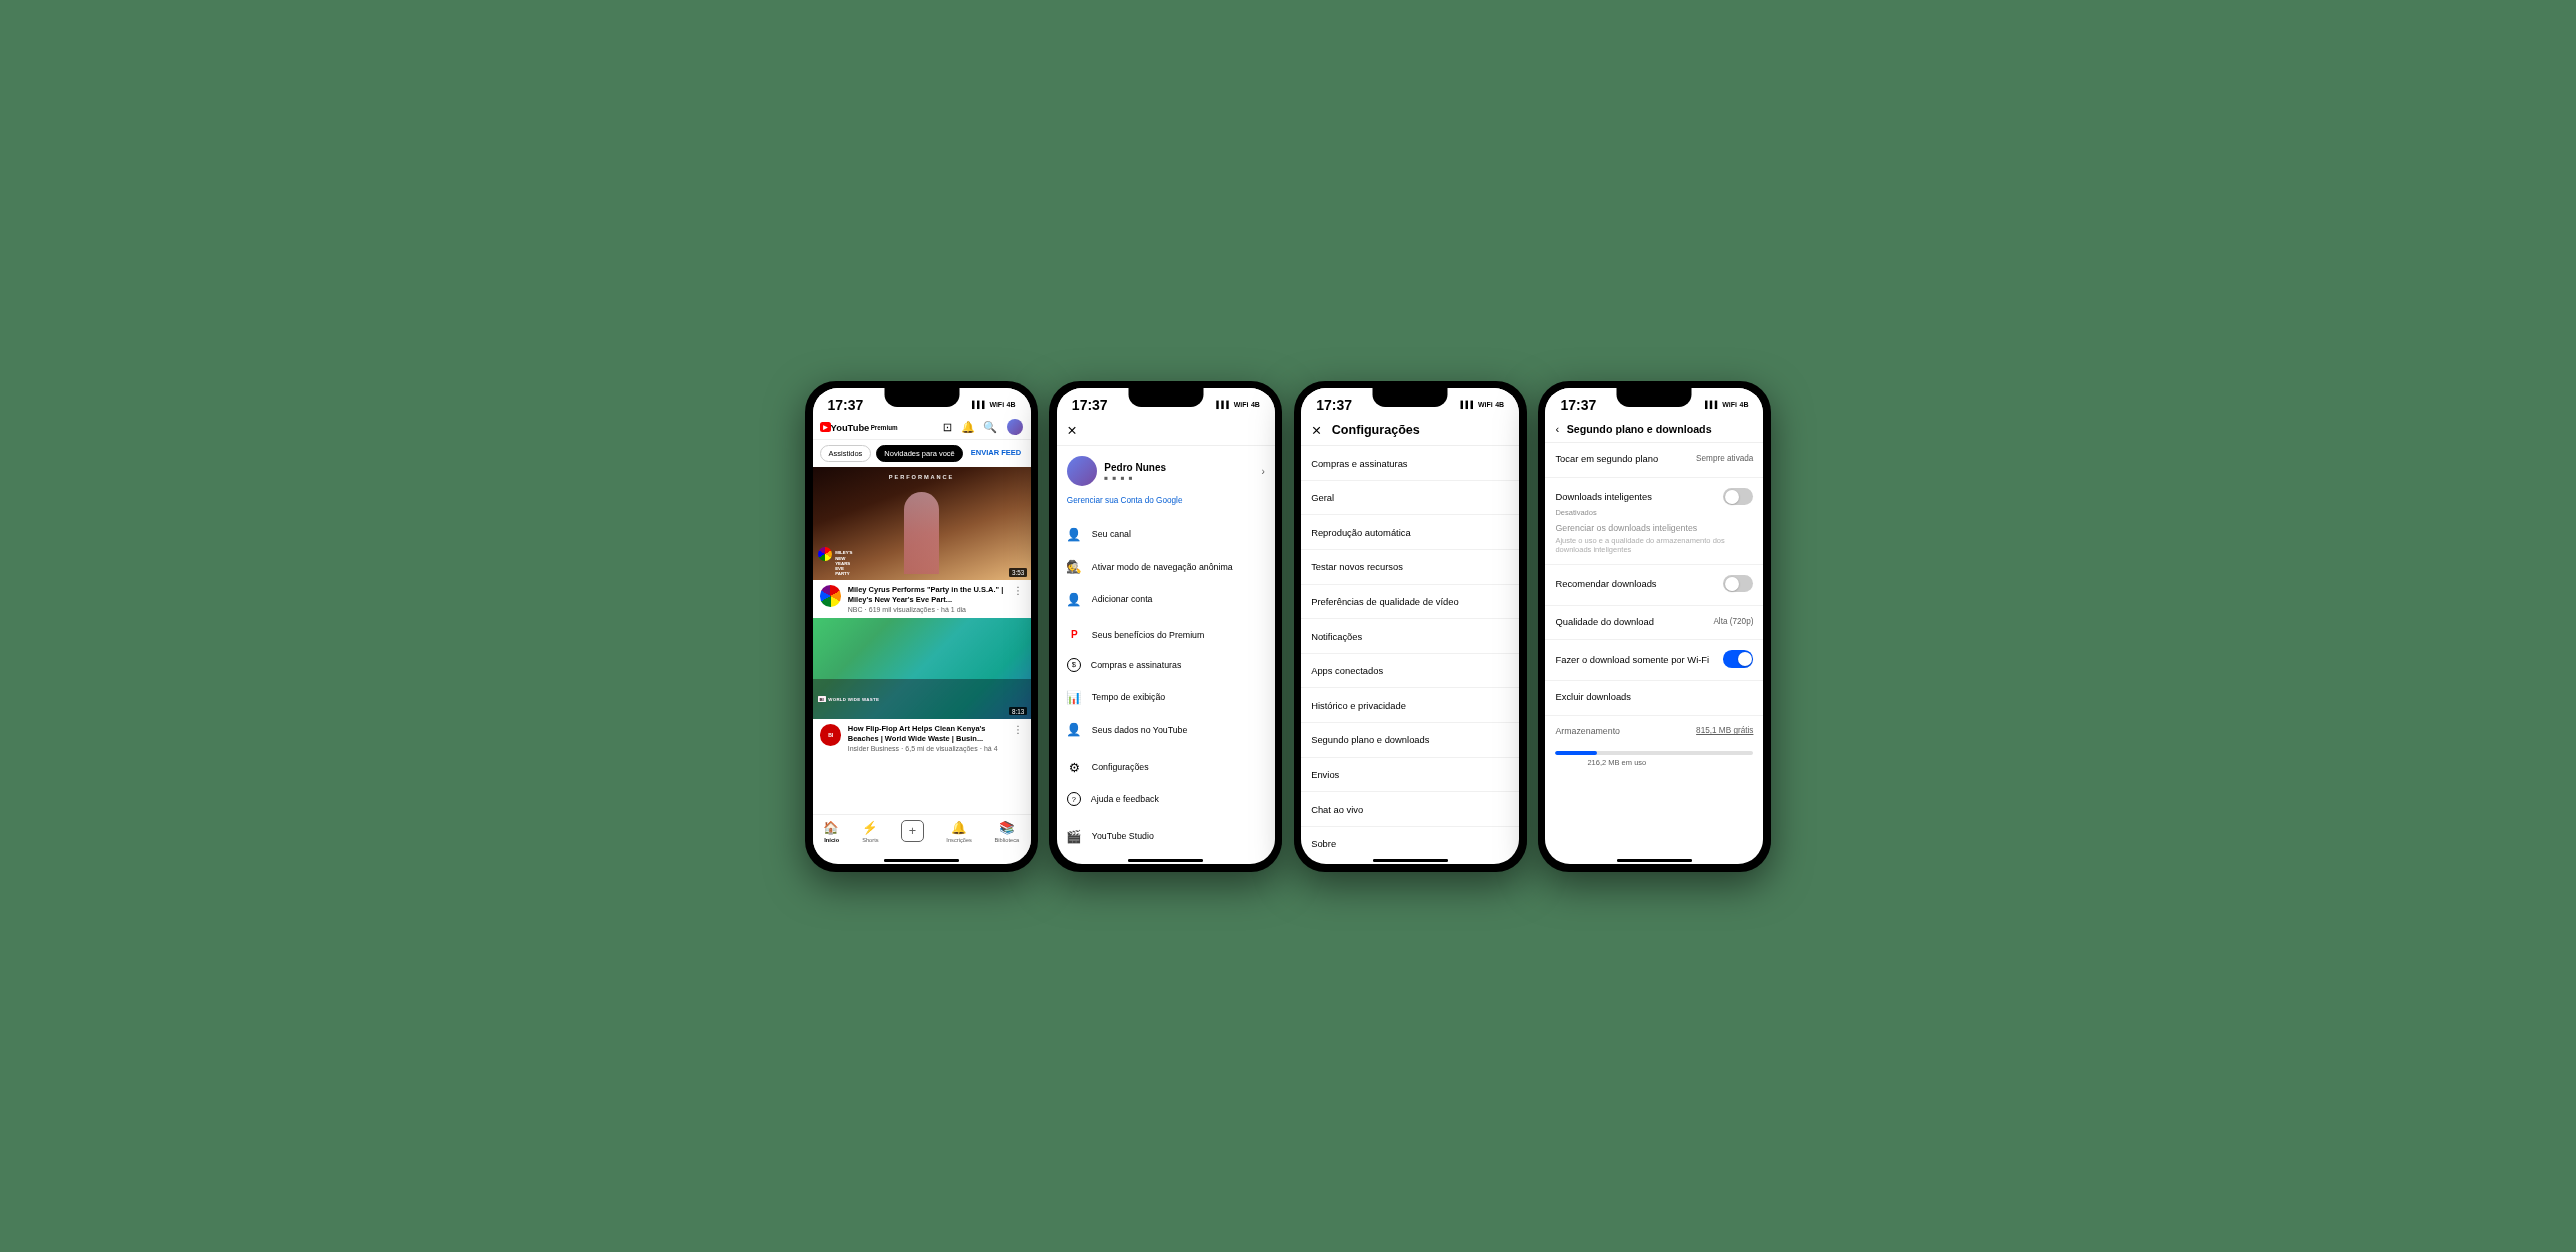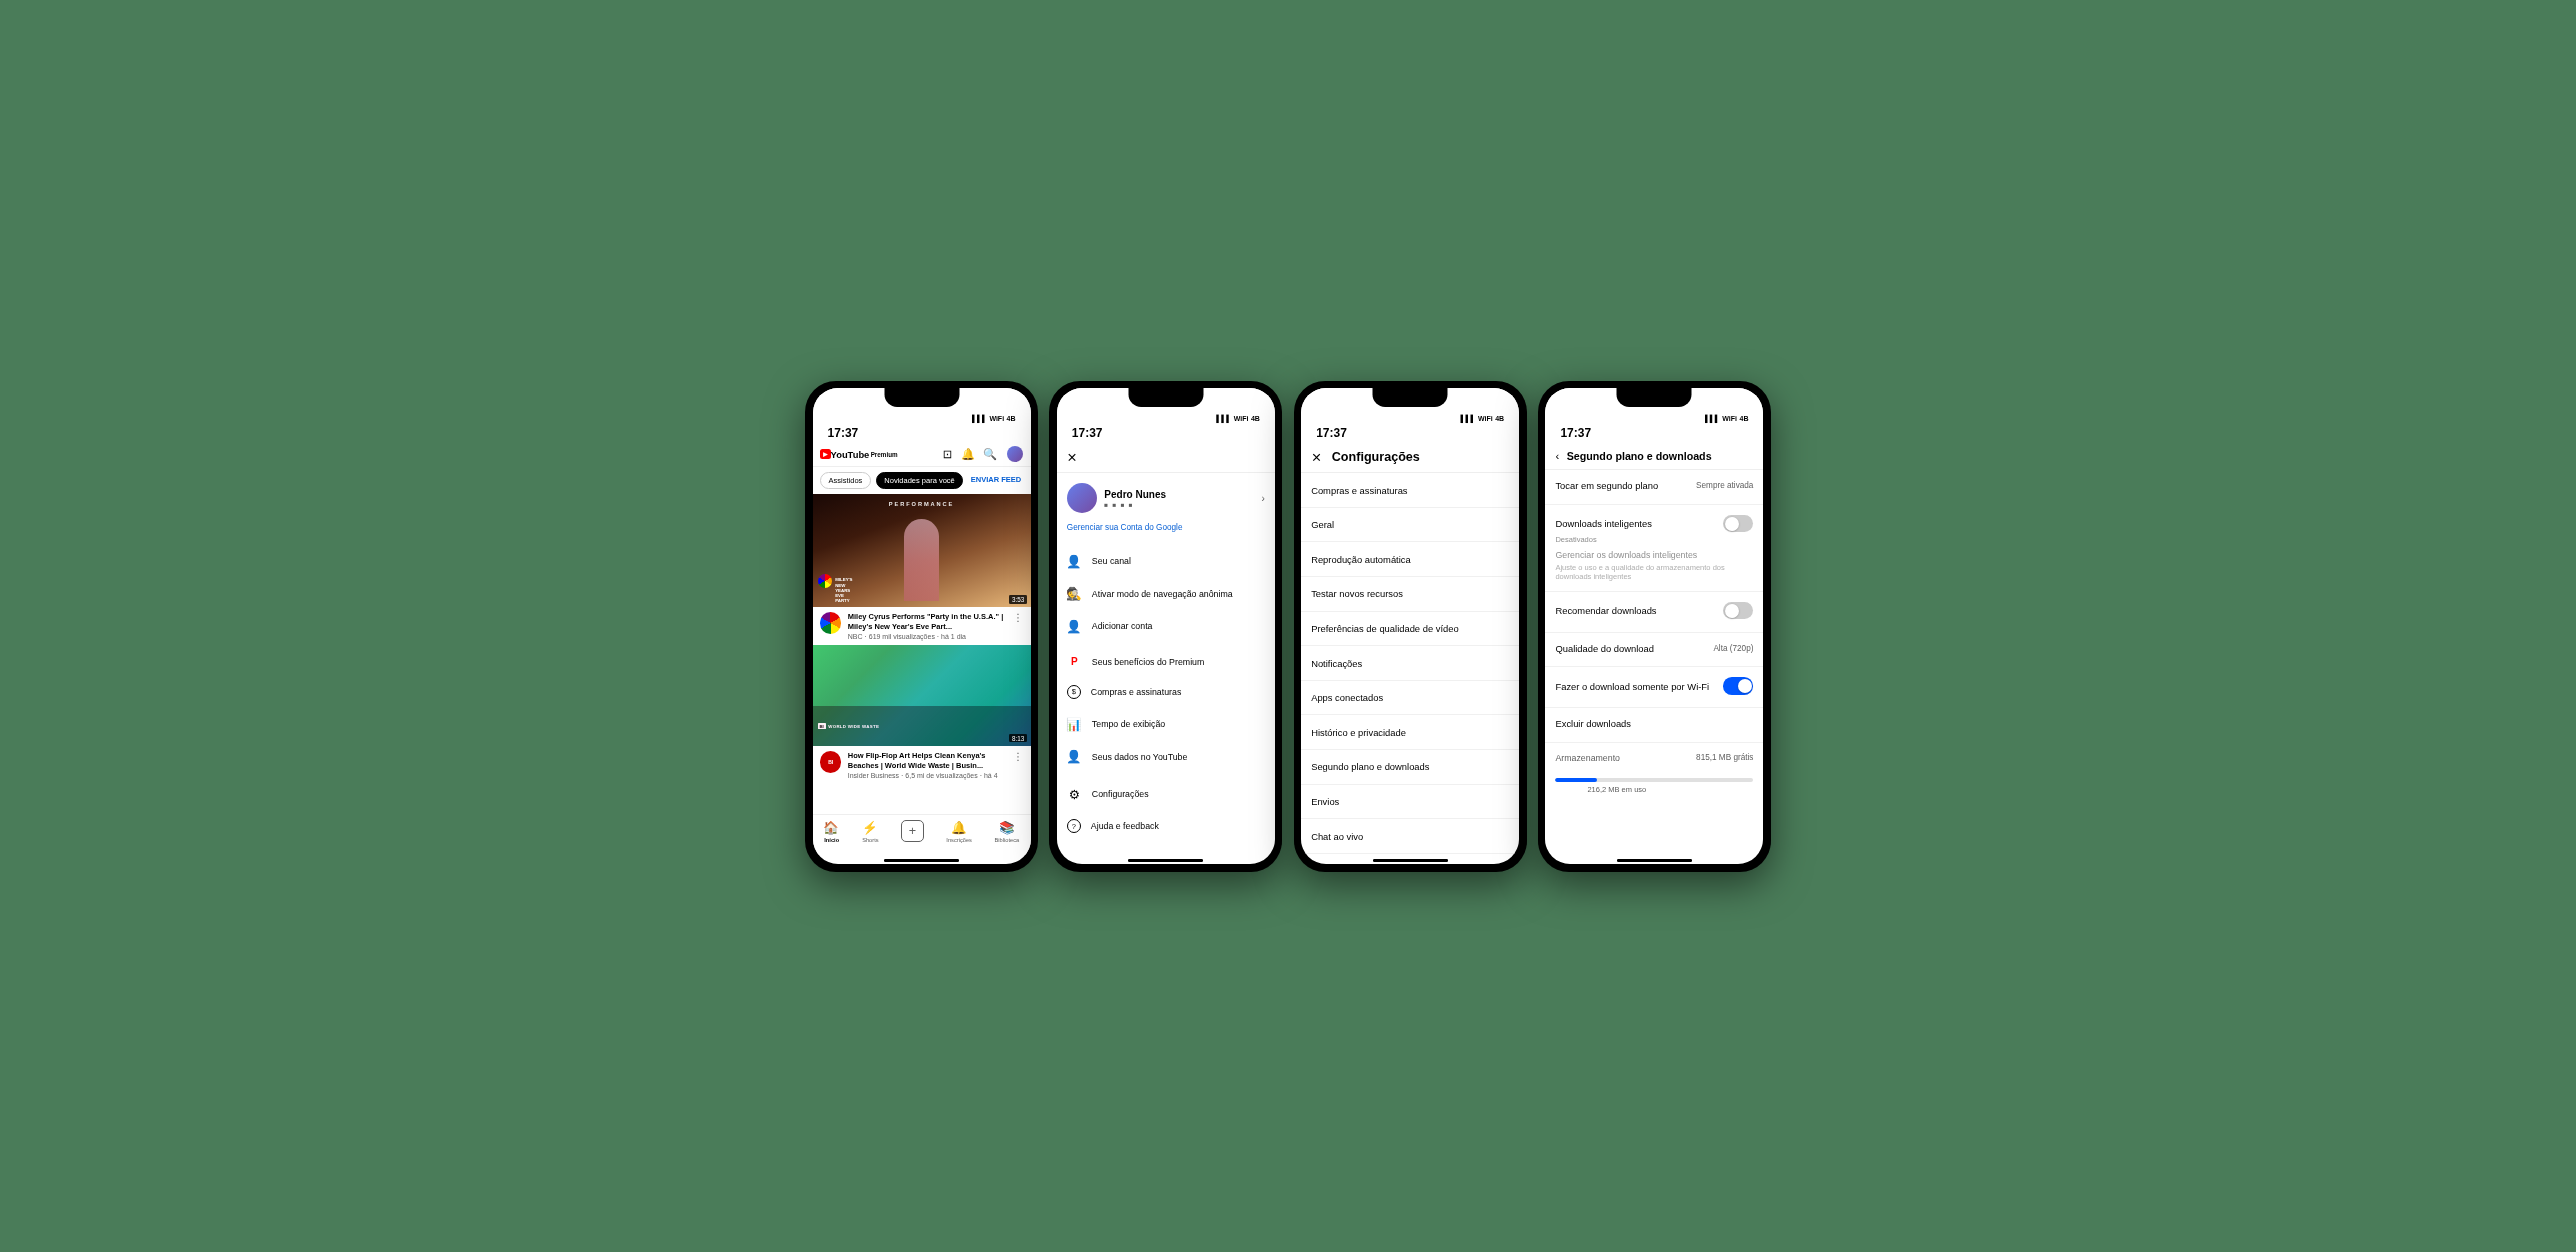--- a/index.html
+++ b/index.html
@@ -51,21 +51,21 @@
     .status-bar {
       display: flex;
       justify-content: space-between;
       align-items: center;
       padding: 8.8px 15px 2.5px;
       font-size: 8.2px;
       font-weight: 600;
       flex-shrink: 0;
       background: #fff;
     }
-    .status-time { font-weight: 700; font-size: 12px; margin-top: 29px; }
+    .status-time { font-weight: 700; font-size: 14px; }
     .status-icons { display: flex; gap: 2.5px; align-items: center; font-size: 7px; }
 
     
     .yt-header {
       display: flex;
       justify-content: space-between;
       align-items: center;
       padding: 3.8px 7.5px;
       border-bottom: 0.6px solid #eee;
     }
@@ -325,21 +325,21 @@
 
     
     .storage-section { padding: 10px; }
     .storage-row {
       display: flex;
       justify-content: space-between;
       align-items: center;
       margin-bottom: 15px;
     }
     .storage-label { font-size: 8.8px; color: #606060; }
-    .storage-value { font-size: 8.2px; color: #606060; }
+    .storage-value { font-size: 8.2px; color: #606060; text-decoration: underline; }
     .storage-bar {
       height: 3.8px;
       background: #e0e0e0;
       border-radius: 1.9px;
       margin-bottom: 3.8px;
       overflow: hidden;
     }
     .storage-fill {
       height: 100%;
       background: #0057ff;

